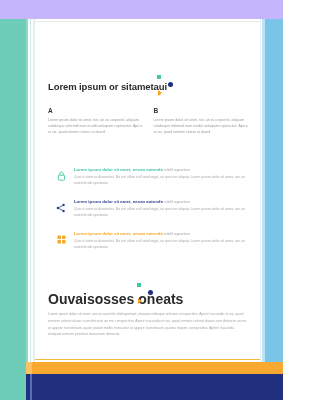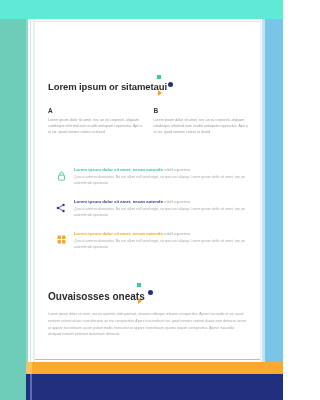--- a/index.html
+++ b/index.html
@@ -11,21 +11,21 @@
     width: 283px;
     height: 400px;
     overflow: hidden;
     font-family: "Liberation Sans", sans-serif;
     position: relative;
   }
 
   #viewer {
     position: absolute;
     inset: 0;
-    background: #5eead4;
+    background: #c4b5fd;
   }
 
   
   #slide {
     position: absolute;
     left: 0;
     top: 19px;
     width: 283px;
     height: 381px;
     background: #ffffff;
@@ -268,21 +268,21 @@
     line-height: 1.78;
     color: #a8a8a8;
     margin-top: 1.5px;
   }
 
   
   .section-title {
     position: absolute;
     left: 48px;
     top: 272px;
-    font-size: 10px;
+    font-size: 14px;
     font-weight: bold;
     color: #2b2b2b;
     white-space: nowrap;
   }
   .section-body {
     position: absolute;
     left: 48px;
     top: 292px;
     width: 200px;
     font-size: 3.5px;

